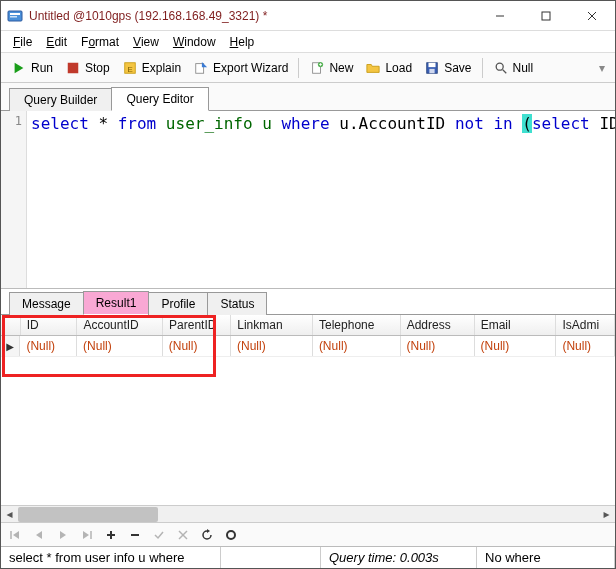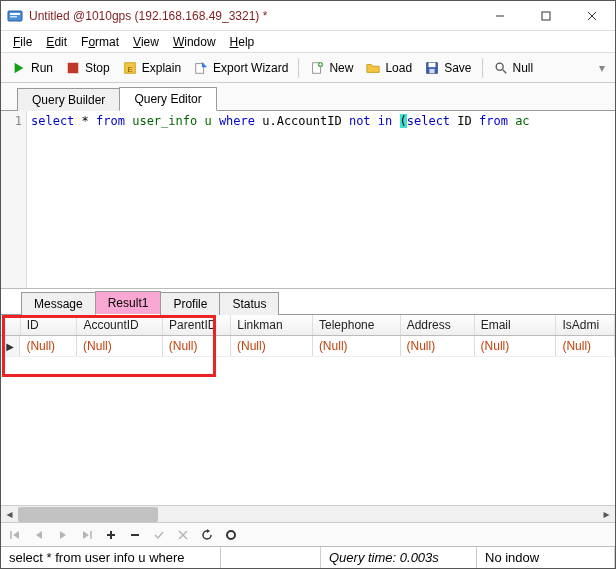--- a/index.html
+++ b/index.html
@@ -18,35 +18,35 @@
   .menu-item .ul { text-decoration: underline; }
 
   
   .toolbar { height: 30px; display: flex; align-items: center; padding: 0 4px; border-bottom: 1px solid #ccc; background: #fafafa; }
   .toolbar .btn { display: flex; align-items: center; gap: 4px; padding: 3px 6px; cursor: pointer; border-radius: 2px; }
   .toolbar .sep { width: 1px; height: 20px; background: #ccc; margin: 0 4px; }
   .toolbar .spacer { flex: 1; }
   .icon16 { width: 16px; height: 16px; display: inline-flex; align-items: center; justify-content: center; }
 
   
-  .tabs { height: 28px; display: flex; align-items: flex-end; border-bottom: 1px solid #999; background: #fafafa; padding-left: 16px; }
+  .tabs { height: 28px; display: flex; align-items: flex-end; border-bottom: 1px solid #999; background: #fafafa; padding-left: 8px; }
   .tab { padding: 4px 14px; border: 1px solid #999; border-bottom: none; margin-right: -1px; background: #f0f0f0; cursor: pointer; position: relative; top: 1px; }
   .tab.active { background: #fff; border-bottom: 1px solid #fff; }
 
   
   .editor-wrap { flex: 0 0 178px; display: flex; border-bottom: 1px solid #bbb; overflow: hidden; }
   .gutter { width: 26px; background: #f5f5f5; text-align: right; padding: 3px 4px 0 0; font-family: Consolas, monospace; font-size: 12px; color: #888; border-right: 1px solid #ddd; }
-  .editor { flex: 1; padding: 3px 4px; font-family: Consolas, monospace; font-size: 12px; white-space: pre; overflow: hidden; }
+  .editor { flex: 1; padding: 3px 4px; font-family: Consolas, monospace; font-size: 16px; white-space: pre; overflow: hidden; }
   .kw { color: #0000cc; }
   .fn { color: #006600; }
   .paren-hi { background: #40e0d0; }
 
   
   .results-wrap { flex: 1; display: flex; flex-direction: column; position: relative; }
-  .rtabs { height: 26px; display: flex; align-items: flex-end; border-bottom: 1px solid #999; padding-left: 20px; }
+  .rtabs { height: 26px; display: flex; align-items: flex-end; border-bottom: 1px solid #999; padding-left: 8px; }
   .rtab { padding: 4px 12px; border: 1px solid #999; border-bottom: none; margin-right: -1px; background: #f0f0f0; cursor: pointer; position: relative; top: 1px; font-size: 12px; }
   .rtab.active { background: #f9a8d4; border-bottom: 1px solid #fff; }
 
   .grid-container { flex: 1; overflow: hidden; position: relative; }
   .grid { display: flex; flex-direction: column; height: 100%; }
   .grid-header, .grid-row { display: flex; }
   .grid-header { background: linear-gradient(#fff, #efefef); border-bottom: 1px solid #bbb; }
   .gh, .gc { border-right: 1px solid #ddd; padding: 3px 6px; font-size: 12px; overflow: hidden; white-space: nowrap; }
   .gh { font-weight: normal; color: #222; }
   .gc.null { color: #c2410c; }
@@ -314,16 +314,16 @@
             <circle cx="6" cy="6" r="4" fill="none" stroke="#333" stroke-width="2"></circle>
           </svg>
         </span>
     </div>
   </div>
 
   <div class="statusbar">
     <div class="status-cell s1">select * from user info u where</div>
     <div class="status-cell s2"></div>
     <div class="status-cell s3">Query time: 0.003s</div>
-    <div class="status-cell s4">No indow</div>
+    <div class="status-cell s4">No where</div>
   </div>
 
 </div>
 
 </body></html>

